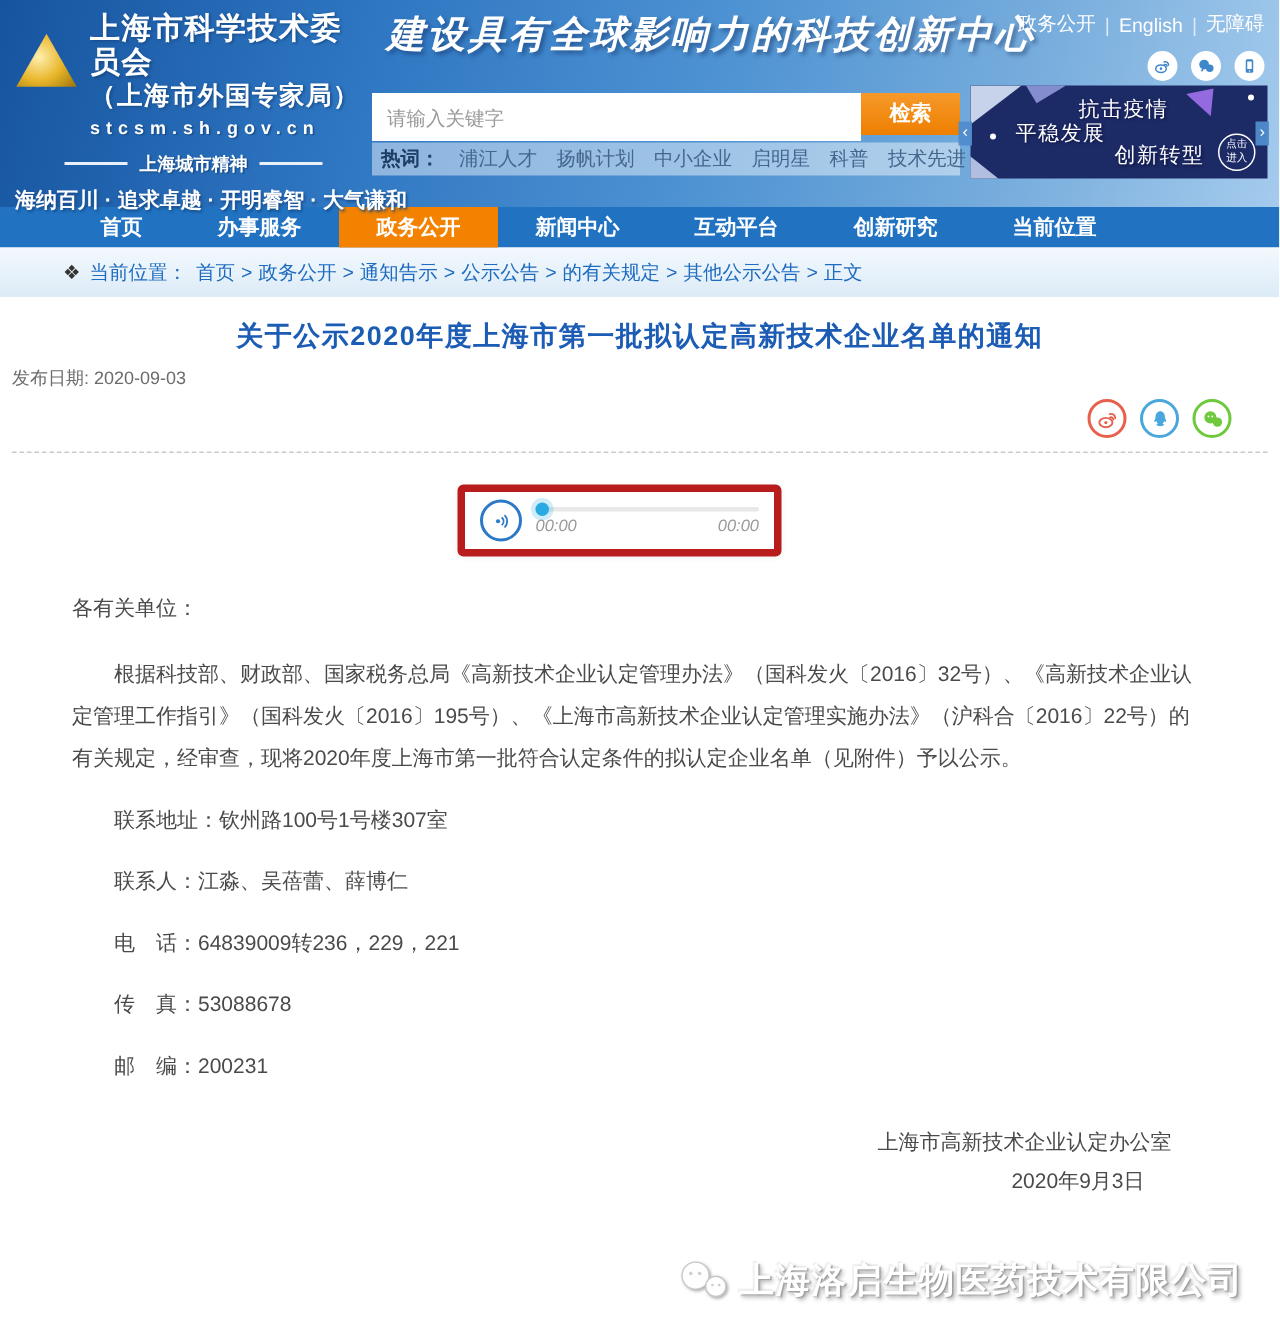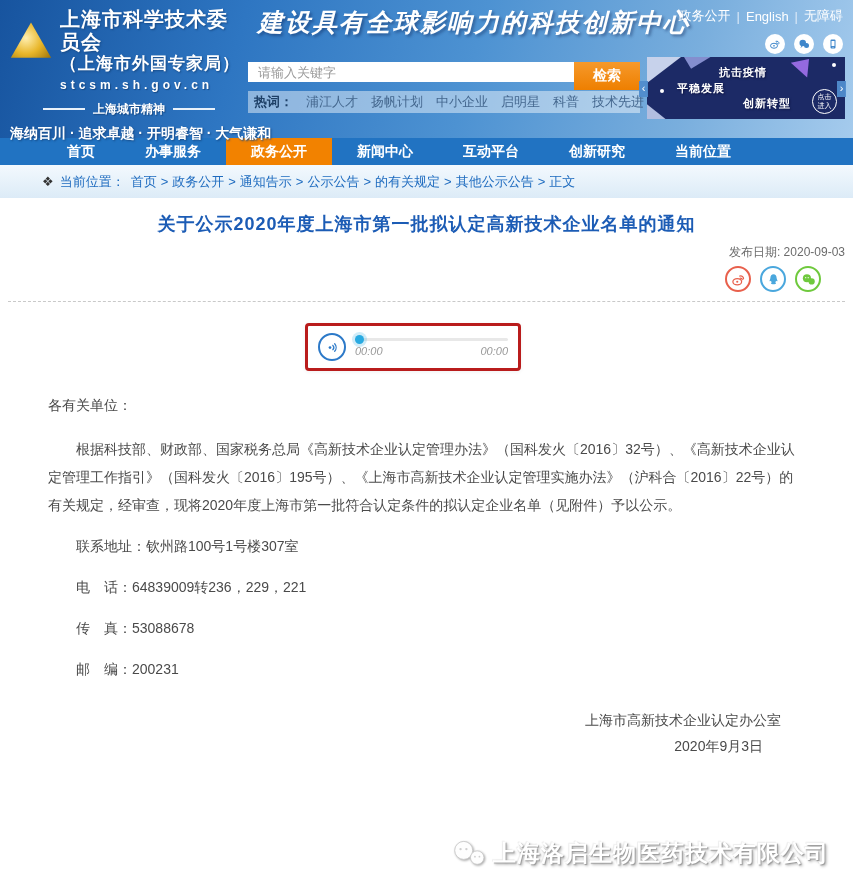--- a/index.html
+++ b/index.html
@@ -32,21 +32,21 @@
   .top-link { color:#fff; text-decoration:none; cursor:pointer; }
   .top-sep { color:#dce9f7; }
   .top-links .top-sep:last-child { display:none; }
   .mini-icons { display:flex; gap:9px; justify-content:flex-end; margin-top:9px; }
   .mini-icon { width:20px; height:20px; border-radius:50%; background:#fff; color:#3f87cb;
     display:flex; align-items:center; justify-content:center; cursor:pointer; }
   .mini-icon svg { width:12px; height:12px; }
 
   .search-widget { position:absolute; left:248px; top:62px; width:392px; }
   .search-row { display:flex; }
-  .search-input { flex:1; height:20px; border:none; outline:none; padding:0 10px; font-size:13px; color:#333; background:#fff; }
+  .search-input { flex:1; height:32px; border:none; outline:none; padding:0 10px; font-size:13px; color:#333; background:#fff; }
   .search-input::placeholder { color:#9a9a9a; }
   .search-btn { width:66px; height:28px; border:none; cursor:pointer; color:#fff; font-size:14px; font-weight:bold;
     background:linear-gradient(#f6992b,#ee7f00); }
   .hotwords-row { display:flex; align-items:center; gap:13px; height:22px; margin-top:1px;
     background:rgba(255,255,255,.45); padding:0 6px; font-size:13px; }
   .hotwords-label { color:#1d3f66; font-weight:bold; white-space:nowrap; }
   .hotword { color:#44678e; text-decoration:none; cursor:pointer; white-space:nowrap; }
   .hotwords-row2 { margin:3px 0 0 -4px; font-size:13px; background:none; padding:0; height:auto; }
   .hotwords-row2 .hotword { color:#4d6f94; }
 
@@ -54,21 +54,21 @@
   .banner { position:absolute; inset:0; background:#1c2a66; overflow:hidden; color:#fff; cursor:pointer; }
   .banner .tri { position:absolute; width:0; height:0; }
   .tri-a { left:0; top:0; border-left:34px solid rgba(218,228,250,.9); border-bottom:26px solid transparent; }
   .tri-b { left:30px; top:-4px; border-left:16px solid transparent; border-right:16px solid transparent;
     border-top:16px solid rgba(150,160,225,.85); transform:rotate(14deg); }
   .tri-c { right:30px; top:0px; border-left:11px solid transparent; border-right:11px solid transparent;
     border-bottom:15px solid rgba(155,110,230,.95); transform:rotate(42deg); }
   .tri-d { left:-4px; bottom:-6px; border-right:30px solid transparent; border-bottom:24px solid rgba(205,216,246,.85); }
   .banner .dot { position:absolute; width:4px; height:4px; border-radius:50%; background:#fff; }
   .dot-a { right:9px; top:6px; } .dot-b { left:13px; top:32px; }
-  .banner-line { position:relative; font-size:11px; font-weight:bold; line-height:14.5px; letter-spacing:1px;
+  .banner-line { position:relative; font-size:14px; font-weight:normal; line-height:14.5px; letter-spacing:1px;
     text-shadow:1px 1px 2px rgba(0,0,40,.6); white-space:nowrap; }
   .bl-1 { margin:8px 0 0 72px; } .bl-2 { margin:1px 0 0 30px; } .bl-3 { margin:1px 0 0 96px; }
   .enter-badge { position:absolute; right:8px; bottom:5px; width:25px; height:25px; border:1px solid #fff;
     border-radius:50%; font-size:7px; line-height:1.25; display:flex; align-items:center; justify-content:center;
     text-align:center; padding:2px; cursor:pointer; }
   .banner-arrow { position:absolute; width:9px; height:16px; background:rgba(80,140,205,.95); color:#fff;
     font-size:11px; line-height:15px; text-align:center; top:24px; cursor:pointer; user-select:none; }
   .arrow-left { left:-8px; } .arrow-right { right:-1px; }
 
   
@@ -81,30 +81,30 @@
     background:linear-gradient(#f3f9fe,#dcebf7); font-size:13px; color:#1e6bbf; }
   .crumb-icon { color:#333; font-size:13px; }
   .crumb-label { color:#1e6bbf; }
   .crumbs { display:flex; align-items:center; gap:4px; }
   .crumb { color:#1e6bbf; text-decoration:none; cursor:pointer; white-space:nowrap; }
   .crumbs .sep:last-child { display:none; }
 
   
   .article { position:relative; margin:0 8px; padding-top:14px; }
   .article-title { text-align:center; color:#1c5cb5; font-size:18px; font-weight:bold; letter-spacing:1px; }
-  .article-date { text-align:right; color:#6b6b6b; font-size:12px; margin-top:8px; }
+  .article-date { text-align:left; color:#6b6b6b; font-size:12px; margin-top:8px; }
   .share-row { display:flex; justify-content:flex-end; gap:9px; padding-right:24px; margin-top:5px; }
   .share-icon { width:26px; height:26px; border-radius:50%; border:2px solid currentColor;
     display:flex; align-items:center; justify-content:center; cursor:pointer; background:#fff; }
   .share-weibo { color:#e8604c; } .share-qq { color:#4aa7dd; } .share-wechat { color:#6fc93d; }
   .share-icon svg { width:15px; height:15px; }
   .dash-rule { border:none; border-top:1px dashed #c9c9c9; margin-top:9px; }
 
   .audio-player { width:216px; height:48px; margin-top:21px; margin-left:297px;
-    border:3px solid #b91c1c; border-radius:4px; box-shadow:0 1px 4px rgba(0,0,0,.06);
+    border:5px solid #b91c1c; border-radius:4px; box-shadow:0 1px 4px rgba(0,0,0,.06);
     display:flex; align-items:center; gap:9px; padding:0 10px; background:#fff; }
   .speaker-btn { width:28px; height:28px; border-radius:50%; border:2px solid #2c79c8; color:#2c79c8;
     display:flex; align-items:center; justify-content:center; cursor:pointer; flex:0 0 auto; }
   .speaker-btn svg { width:15px; height:15px; }
   .audio-right { flex:1; }
   .audio-track { position:relative; height:3px; background:#e8e8e8; border-radius:2px; cursor:pointer; }
   .audio-knob { position:absolute; left:0; top:-3px; width:9px; height:9px; border-radius:50%;
     background:#29aae1; box-shadow:0 0 0 3px rgba(41,170,225,.22); cursor:pointer; }
   .audio-times { display:flex; justify-content:space-between; margin-top:4px;
     font-size:11px; font-style:italic; color:#9a9a9a; }
@@ -310,21 +310,21 @@
       </span>
     </div>
 
     <div class="body-text">
       <p class="salutation">各有关单位：</p>
       <span>
         
       <p class="para">根据科技部、财政部、国家税务总局《高新技术企业认定管理办法》（国科发火〔2016〕32号）、《高新技术企业认定管理工作指引》（国科发火〔2016〕195号）、《上海市高新技术企业认定管理实施办法》（沪科合〔2016〕22号）的有关规定，经审查，现将2020年度上海市第一批符合认定条件的拟认定企业名单（见附件）予以公示。</p></span>
       <span>
         
-      <p class="contact-line">联系地址：钦州路100号1号楼307室</p><p class="contact-line">电　话：64839009转236，229，221</p><p class="contact-line">传　真：53088678</p><p class="contact-line">邮　编：200231</p></span>
+      <p class="contact-line">联系地址：钦州路100号1号楼307室</p><p class="contact-line">联系人：江淼、吴蓓蕾、薛博仁</p><p class="contact-line">电　话：64839009转236，229，221</p><p class="contact-line">传　真：53088678</p><p class="contact-line">邮　编：200231</p></span>
     </div>
 
     <div class="signature">
       <div>上海市高新技术企业认定办公室</div>
       <div class="sig-date">2020年9月3日</div>
     </div>
 
   </div>
 
   <div class="watermark">

